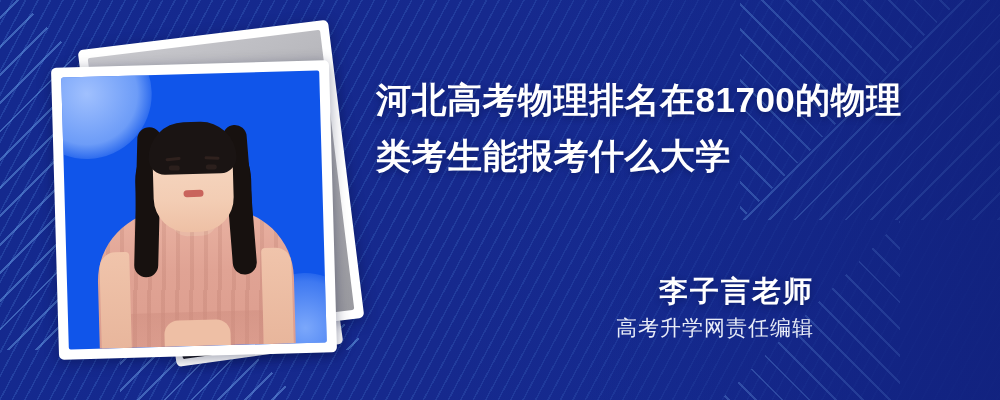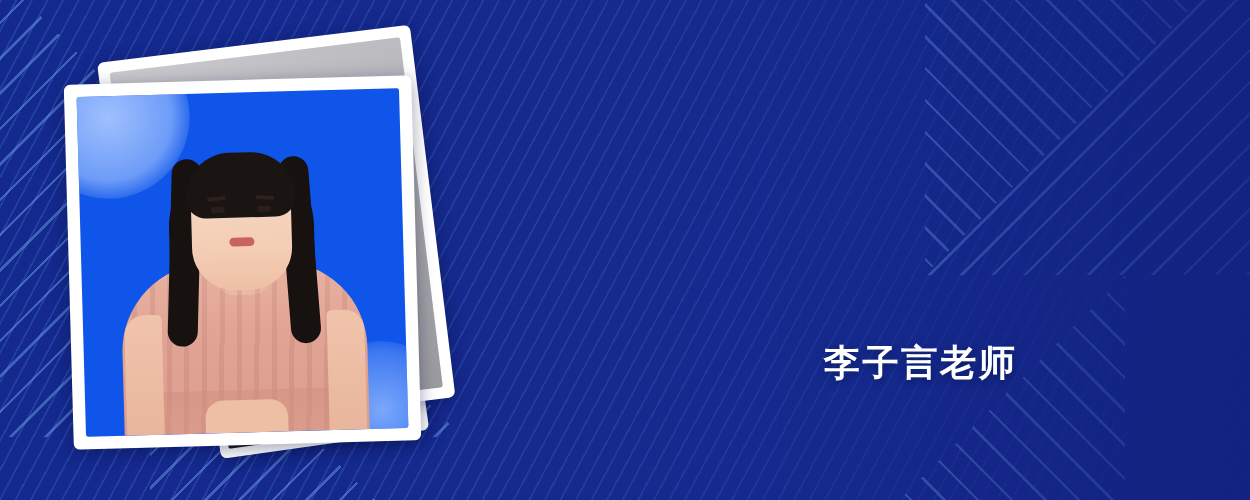--- a/index.html
+++ b/index.html
@@ -392,18 +392,23 @@
           <div class="p-brow-l"></div>
           <div class="p-brow-r"></div>
           <div class="p-eye-l"></div>
           <div class="p-eye-r"></div>
           <div class="p-mouth"></div>
         </div>
       </div>
     </div>
   </div>
 
+  <div class="title">
+    <div>河北高考物理排名在81700的物理</div>
+    <div>类考生能报考什么大学</div>
+  </div>
 
   <div class="byline">
     <div class="author">李子言老师</div>
+    <div class="role">高考升学网责任编辑</div>
   </div>
 
 </div>
 
 </body></html>

